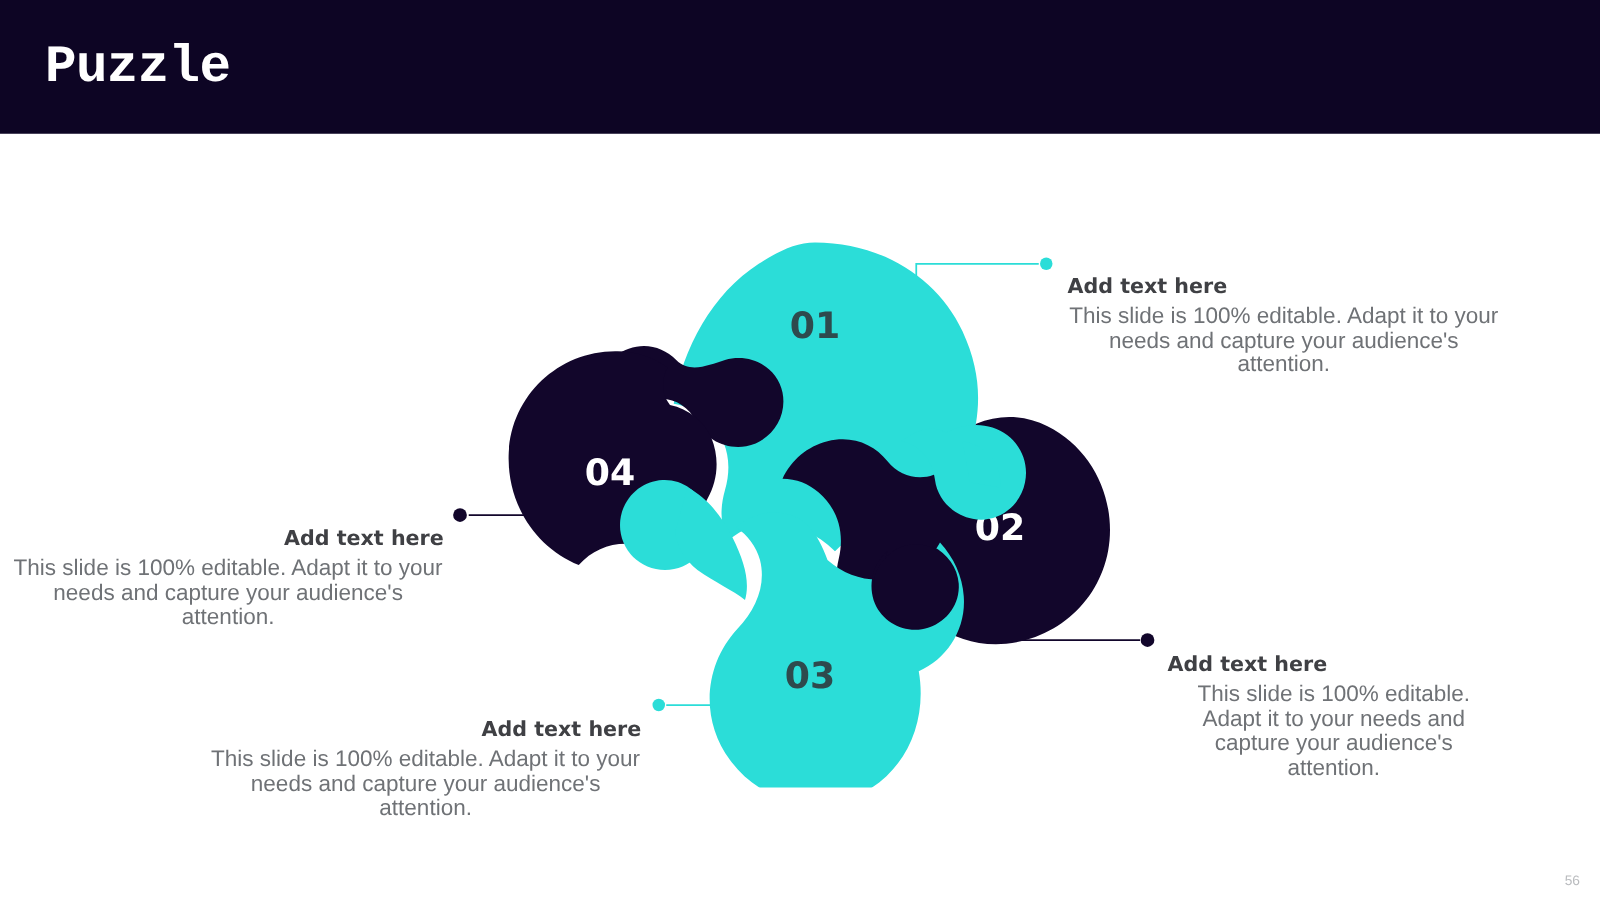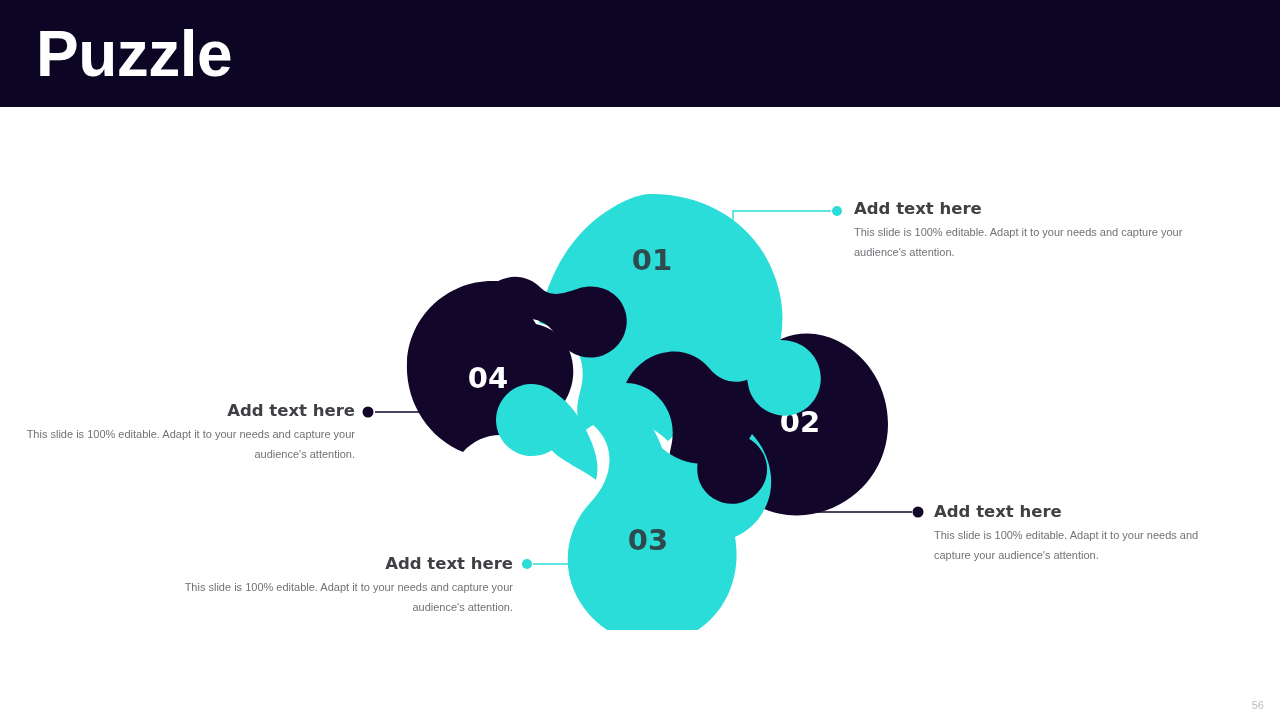--- a/index.html
+++ b/index.html
@@ -16,60 +16,61 @@
   }
 
   
   .header-bar {
     position:absolute; left:0; top:0;
     width:1280px; height:107px;
     background:#0d0524;
   }
   .slide-title {
     position:absolute; left:36px; top:25px;
-    font-size:64px;
+    font-size:42px;
     font-weight:700;
     letter-spacing:-0.5px;
     color:#ffffff;
     line-height:58px;
-    font-family:Liberation Sans, sans-serif;
+    font-family:Liberation Mono, monospace;
   }
 
   
   .diagram {
     position:absolute;
     left:400px; top:180px;
     width:510px; height:450px;
   }
   .diagram svg { display:block; width:510px; height:450px; }
 
   .blob-num {
     font-family:"DejaVu Sans", sans-serif;
     font-size:29px;
     font-weight:700;
   }
   .num-on-cyan { fill:#2e4a4d; }
   .num-on-dark { fill:#ffffff; }
 
   
-  .callout { position:absolute; }
+  .callout { position:absolute;margin-top:20px; }
   .callout .c-title {
     font-size:16.5px;
     font-weight:700;
     color:#3f4044;
     line-height:22px;
     font-family:"DejaVu Sans", sans-serif;
     white-space:nowrap;
   }
   .callout .c-body {
-    font-size:11px;
+    font-size:18px;
     font-weight:400;
     color:#6f7276;
     line-height:19.5px;
     margin-top:3px;
+    text-align:center;
   }
   .callout.right  { text-align:left; }
   .callout.left   { text-align:right; }
 
   
   #callout-01 { left:854px; top:198px;  width:346px; }
   #callout-02 { left:934px; top:501px;  width:266px; }
   #callout-03 { left:168px; top:553px;  width:345px; text-align:right; }
   #callout-04 { left:10px;  top:400px;  width:345px; text-align:right; }
 

